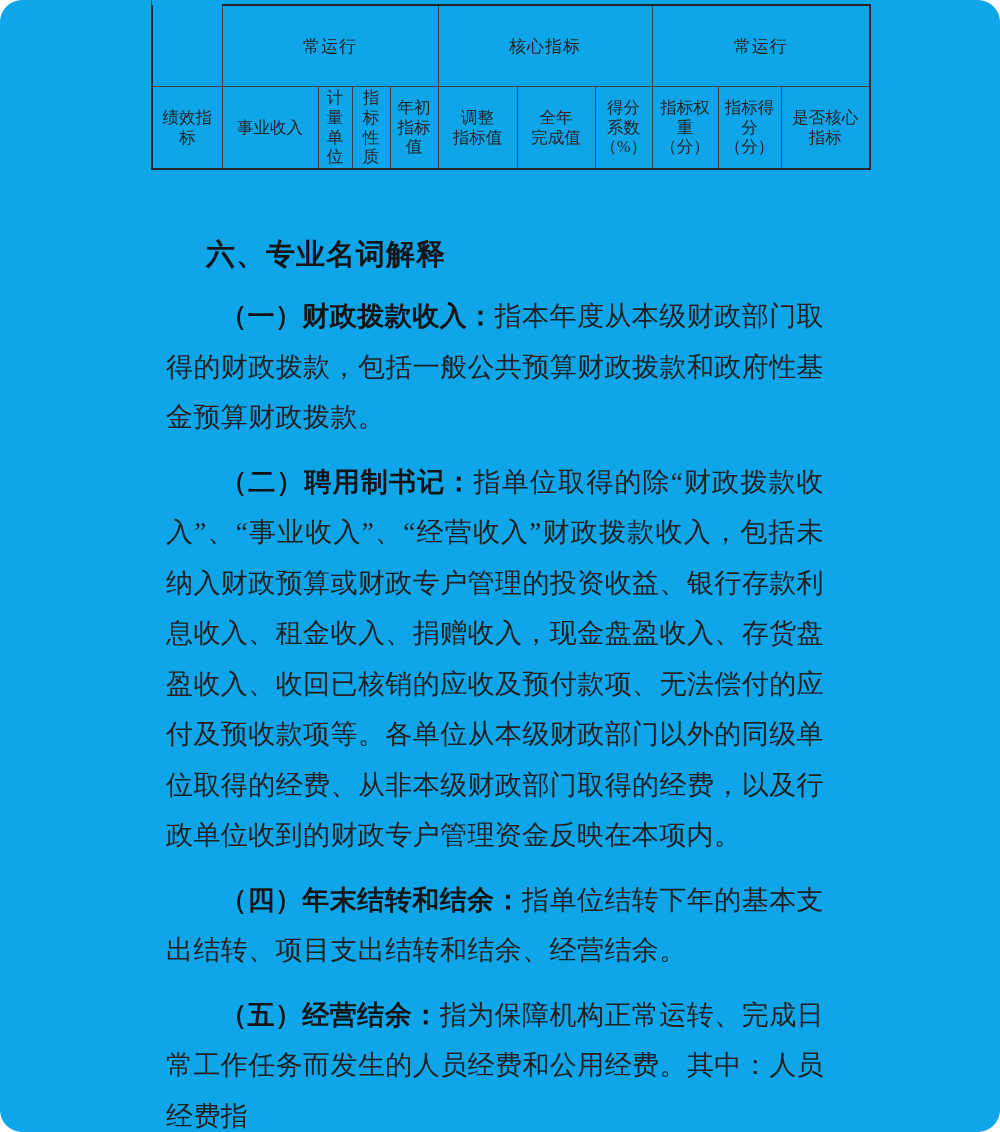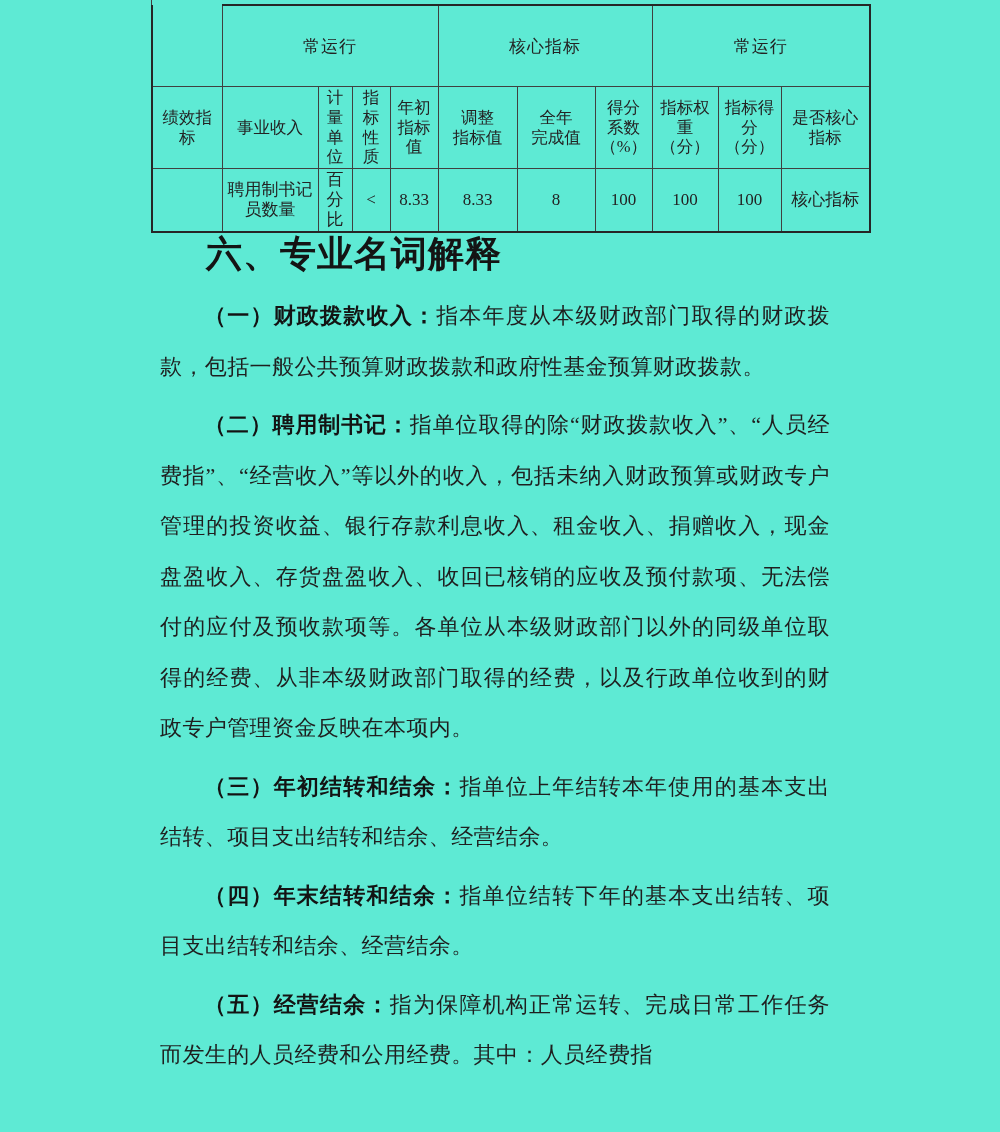--- a/index.html
+++ b/index.html
@@ -1,22 +1,23 @@
 <!DOCTYPE html>
 <html><head>
 <meta charset="utf-8">
 <style>
   html,body { margin:0; padding:0; }
   .sheet {
     position:relative;
     width:1000px; height:1132px;
-    background:#5eead4;
+    background:#0ea5e9;
     overflow:hidden;
     font-family:"Liberation Serif","DejaVu Serif",serif;
     color:#1d1d1d;
+    border-radius:22px;
   }
 
   
   .perf-table {
     position:absolute; left:151px; top:4px;
     width:719px;
     border-collapse:collapse;
     table-layout:fixed;
   }
   .perf-table th, .perf-table td {
@@ -54,29 +55,29 @@
   }
 
   
   .terms {
     position:absolute; left:152px; top:235px; width:686px;
   }
   .terms h2 {
     margin:0 0 18px 0;
     padding-left:54px;
     font-family:"Liberation Sans","DejaVu Sans",sans-serif;
-    font-size:36px;
+    font-size:29px;
     line-height:38px;
     font-weight:bold;
     color:#141414;
     letter-spacing:1px;
   }
   .terms p {
-    margin:8px;
-    font-size:22px;
+    margin:14px;
+    font-size:27px;
     line-height:50.5px;
     text-indent:2em;
     text-align:justify;
     letter-spacing:0.4px;
     color:#1f1f1f;
   }
   .terms p b { font-weight:bold; color:#131313; }
 </style>
 </head>
 <body>
@@ -130,46 +131,29 @@
 （%）</th>
       <th>指标权
 重
 （分）</th>
       <th>指标得
 分
 （分）</th>
       <th>是否核心
 指标</th>
     </tr>
-    <tr class="data-row">
-      <td></td>
-      <td>聘用制书记
-员数量</td>
-      <td>百
-分
-比</td>
-      <td>&lt;</td>
-      <td>8.33</td>
-      <td>8.33</td>
-      <td>8</td>
-      <td>100</td>
-      <td>100</td>
-      <td>100</td>
-      <td>核心指标</td>
-    </tr>
   </tbody>
     </table>
 
   <section class="terms">
     <h2>六、专业名词解释</h2>
 
     <p><b>（一）财政拨款收入：</b><span>指本年度从本级财政部门取得的财政拨款，包括一般公共预算财政拨款和政府性基金预算财政拨款。</span></p>
 
-    <p><b>（二）聘用制书记：</b><span>指单位取得的除“财政拨款收入”、“人员经费指”、“经营收入”等以外的收入，包括未纳入财政预算或财政专户管理的投资收益、银行存款利息收入、租金收入、捐赠收入，现金盘盈收入、存货盘盈收入、收回已核销的应收及预付款项、无法偿付的应付及预收款项等。各单位从本级财政部门以外的同级单位取得的经费、从非本级财政部门取得的经费，以及行政单位收到的财政专户管理资金反映在本项内。</span></p>
+    <p><b>（二）聘用制书记：</b><span>指单位取得的除“财政拨款收入”、“事业收入”、“经营收入”财政拨款收入，包括未纳入财政预算或财政专户管理的投资收益、银行存款利息收入、租金收入、捐赠收入，现金盘盈收入、存货盘盈收入、收回已核销的应收及预付款项、无法偿付的应付及预收款项等。各单位从本级财政部门以外的同级单位取得的经费、从非本级财政部门取得的经费，以及行政单位收到的财政专户管理资金反映在本项内。</span></p>
 
-    <p><b>（三）年初结转和结余：</b><span>指单位上年结转本年使用的基本支出结转、项目支出结转和结余、经营结余。</span></p>
 
     <p><b>（四）年末结转和结余：</b><span>指单位结转下年的基本支出结转、项目支出结转和结余、经营结余。</span></p>
 
     <p><b>（五）经营结余：</b><span>指为保障机构正常运转、完成日常工作任务而发生的人员经费和公用经费。其中：人员经费指</span></p>
   </section>
 
 </div>
 
 </body></html>

